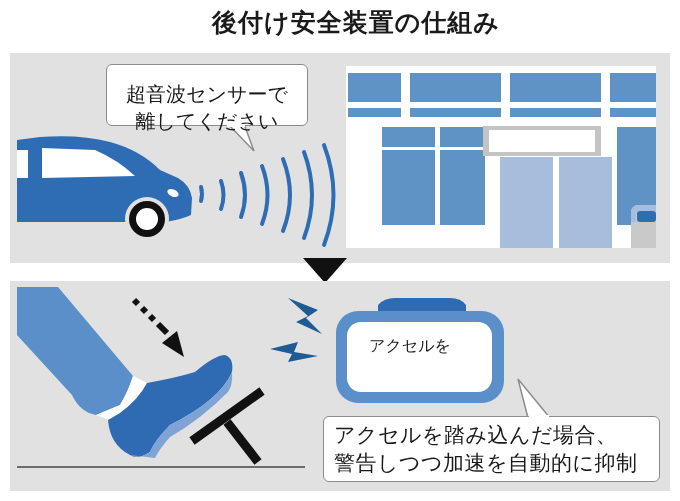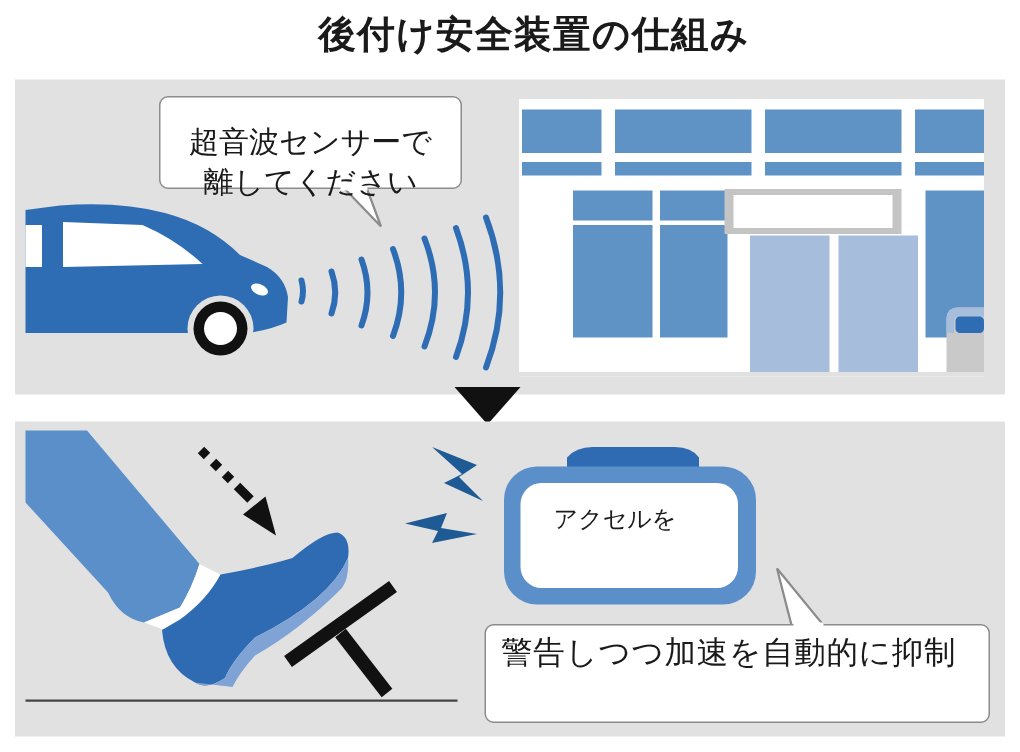--- a/index.html
+++ b/index.html
@@ -134,15 +134,16 @@
   </g>
 
   <path d="M518 379 L550 418 L528 418 Z" fill="#ffffff" stroke="#8c8c8c" stroke-width="1.5"></path>
 </svg>
 
 <div class="screen-text">
   <div>アクセルを</div>
 </div>
 
 <div class="callout callout-suppress">
+  <div>アクセルを踏み込んだ場合、</div>
   <div>警告しつつ加速を自動的に抑制</div>
 </div>
 <div style="position:absolute;left:529px;top:415px;width:20px;height:3px;background:#fff;"></div>
 
 </body></html>

